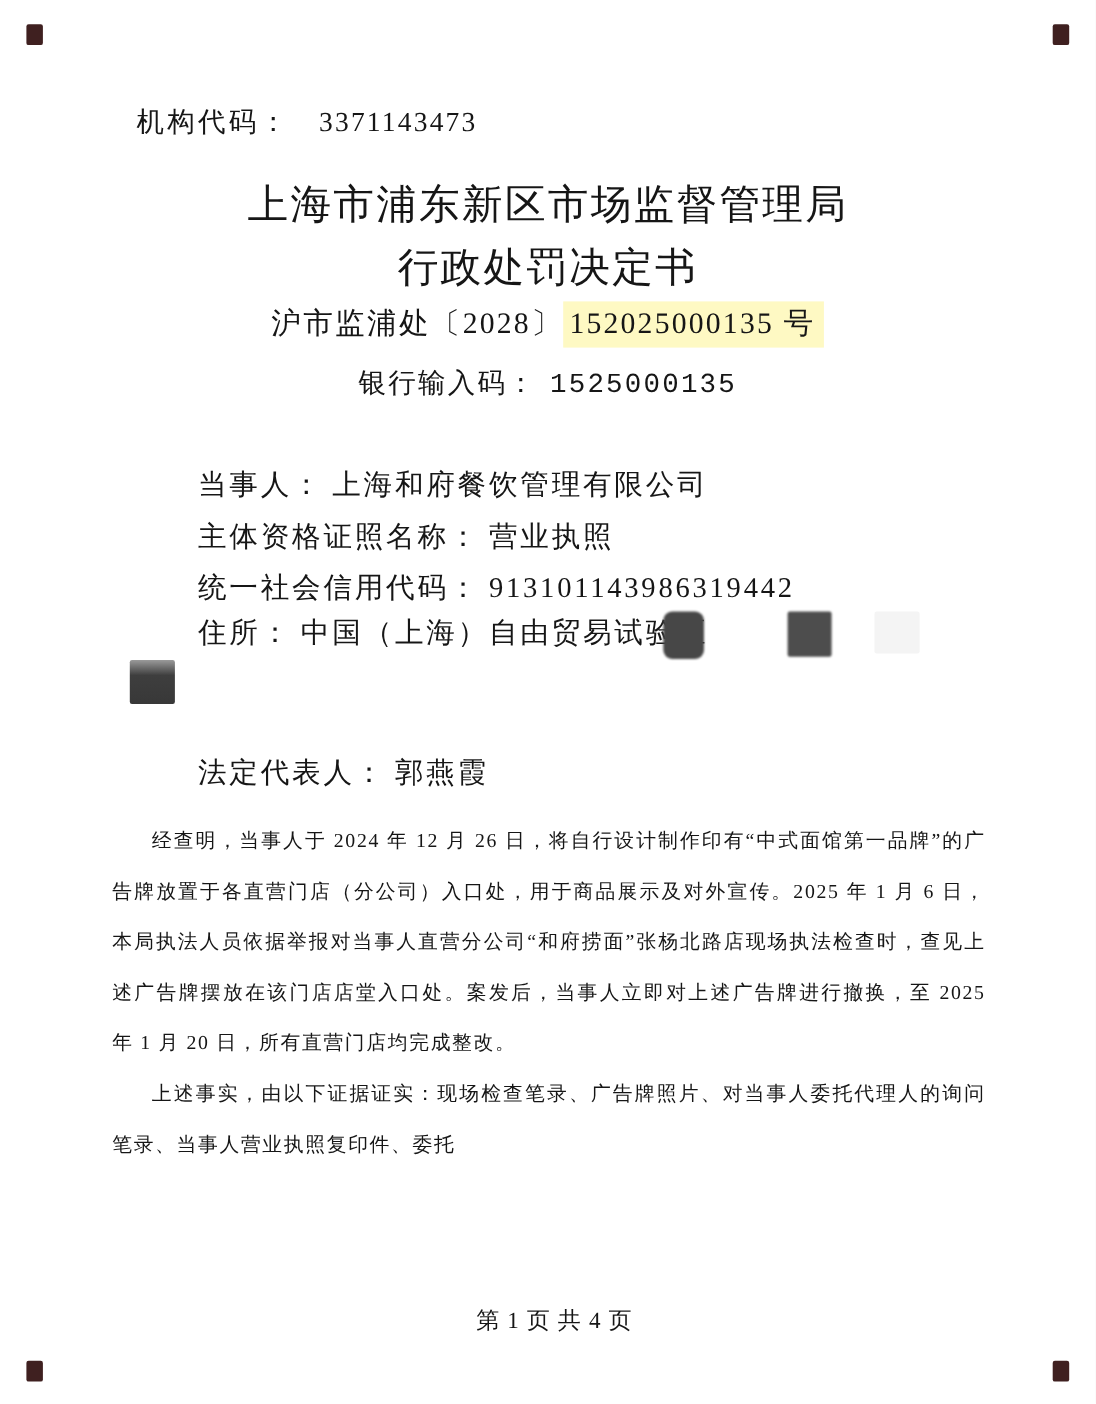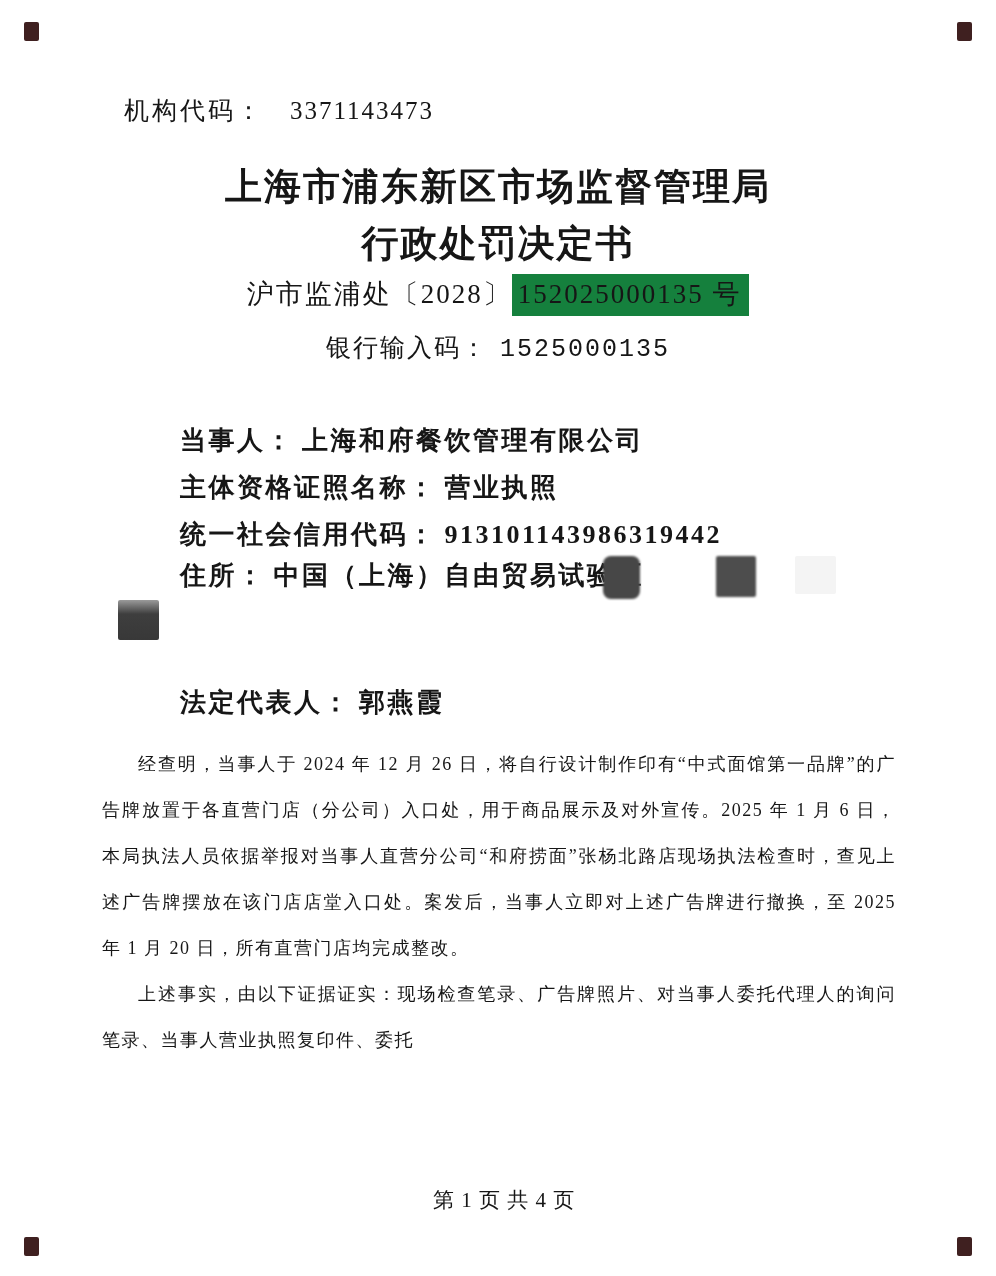--- a/index.html
+++ b/index.html
@@ -12,36 +12,36 @@
     overflow:hidden;
     border-right:2px solid #ededed;
   }
   .org-code{
     position:absolute;left:124px;top:94px;
     font-size:25px;letter-spacing:3px;white-space:nowrap;
   }
   .org-code .value{margin-left:26px;letter-spacing:2px;}
   .title{
     position:absolute;left:0;right:0;top:158px;
-    text-align:center;font-weight:700;
+    text-align:center;font-weight:400;
     font-size:37px;letter-spacing:2px;line-height:57px;
   }
   .doc-no{
     position:absolute;left:0;right:0;top:276px;
     text-align:center;font-size:27px;letter-spacing:2px;white-space:nowrap;
   }
-  .hl{background:#15803d;padding:5px 8px 7px 6px;}
+  .hl{background:#fef9c3;padding:5px 8px 7px 6px;}
   .bank{
     position:absolute;left:0;right:0;top:331px;
     text-align:center;font-size:25px;letter-spacing:2px;white-space:nowrap;
   }
   .bank .value{margin-left:12px;font-family:Liberation Mono, monospace;}
   .party-line{
     position:absolute;left:180px;
-    font-size:26px;letter-spacing:2.5px;white-space:nowrap;font-weight:bold;
+    font-size:26px;letter-spacing:2.5px;white-space:nowrap;
   }
   .pl1{top:423px}.pl2{top:470px}.pl3{top:517px}.pl4{top:558px}.pl5{top:685px}
   .party-line .value{margin-left:8px;}
   .redaction{position:absolute;}
   .r1{left:603px;top:556px;width:37px;height:43px;background:#474747;border-radius:8px;filter:blur(1.2px);}
   .r2{left:716px;top:556px;width:40px;height:41px;background:#4d4d4d;border-radius:2px;filter:blur(1px);}
   .r3{left:795px;top:556px;width:41px;height:38px;background:#f4f4f4;border-radius:2px;}
   .r4{left:118px;top:600px;width:41px;height:40px;background:linear-gradient(180deg,#9a9a9a 0%,#3e3e3e 35%,#383838 100%);border-radius:2px;filter:blur(0.6px);}
   .body-text{
     position:absolute;left:102px;top:741px;width:794px;

